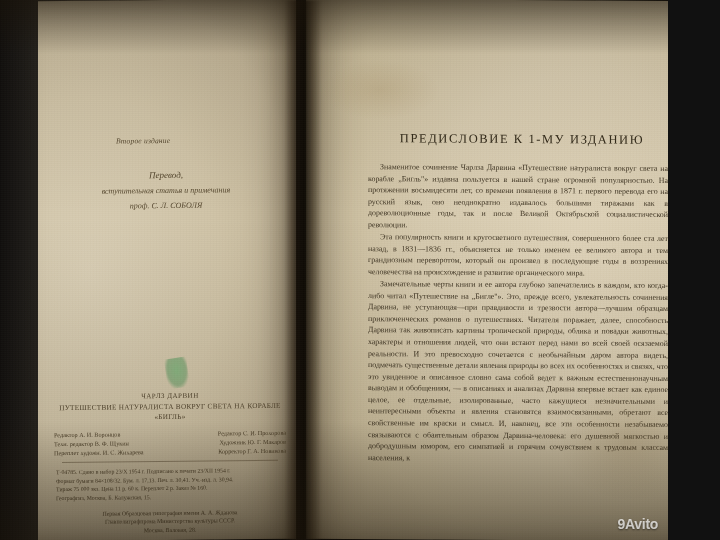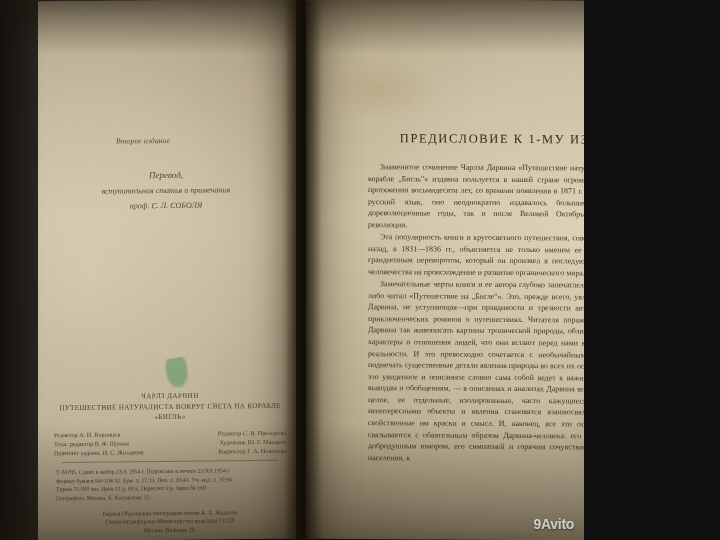--- a/index.html
+++ b/index.html
@@ -8,21 +8,21 @@
     background: #111;
   }
   body {
     width: 720px;
     height: 540px;
     overflow: hidden;
     font-family: "Liberation Serif", serif;
   }
   .photo {
     position: relative;
-    width: 584px;
+    width: 668px;
     height: 540px;
     background: #2a2622;
     overflow: hidden;
   }
   
   .backdrop {
     position: absolute;
     inset: 0;
     background:
       linear-gradient(90deg, #0d0c0b 0%, #171513 3%, #221f1b 6%, #2c2824 9%, #3a342c 11%, #2b2724 13%, #141210 16%, #0b0a09 19%, #050505 22%);

